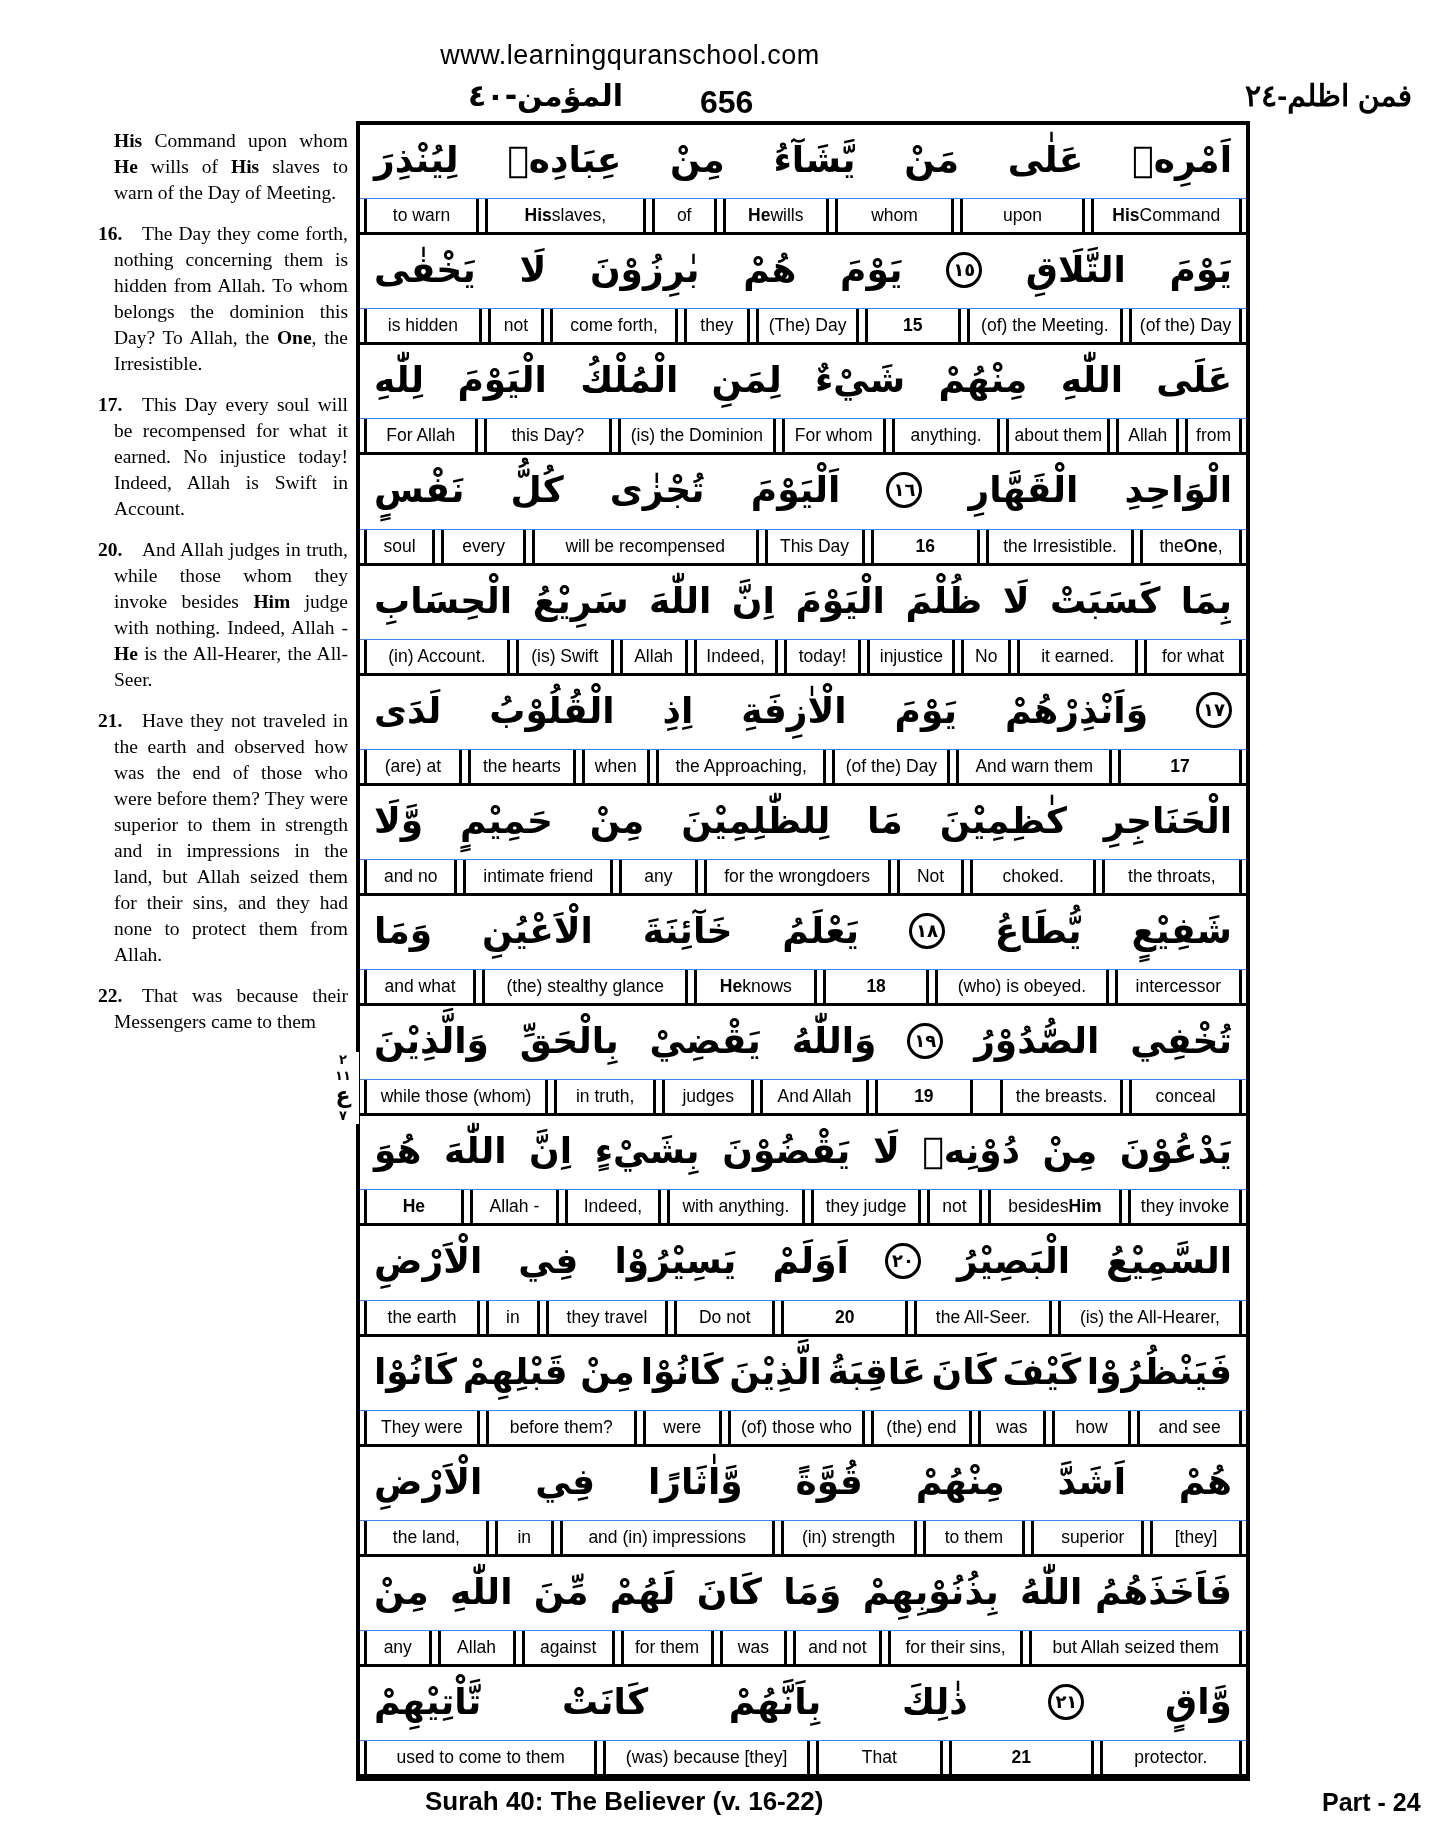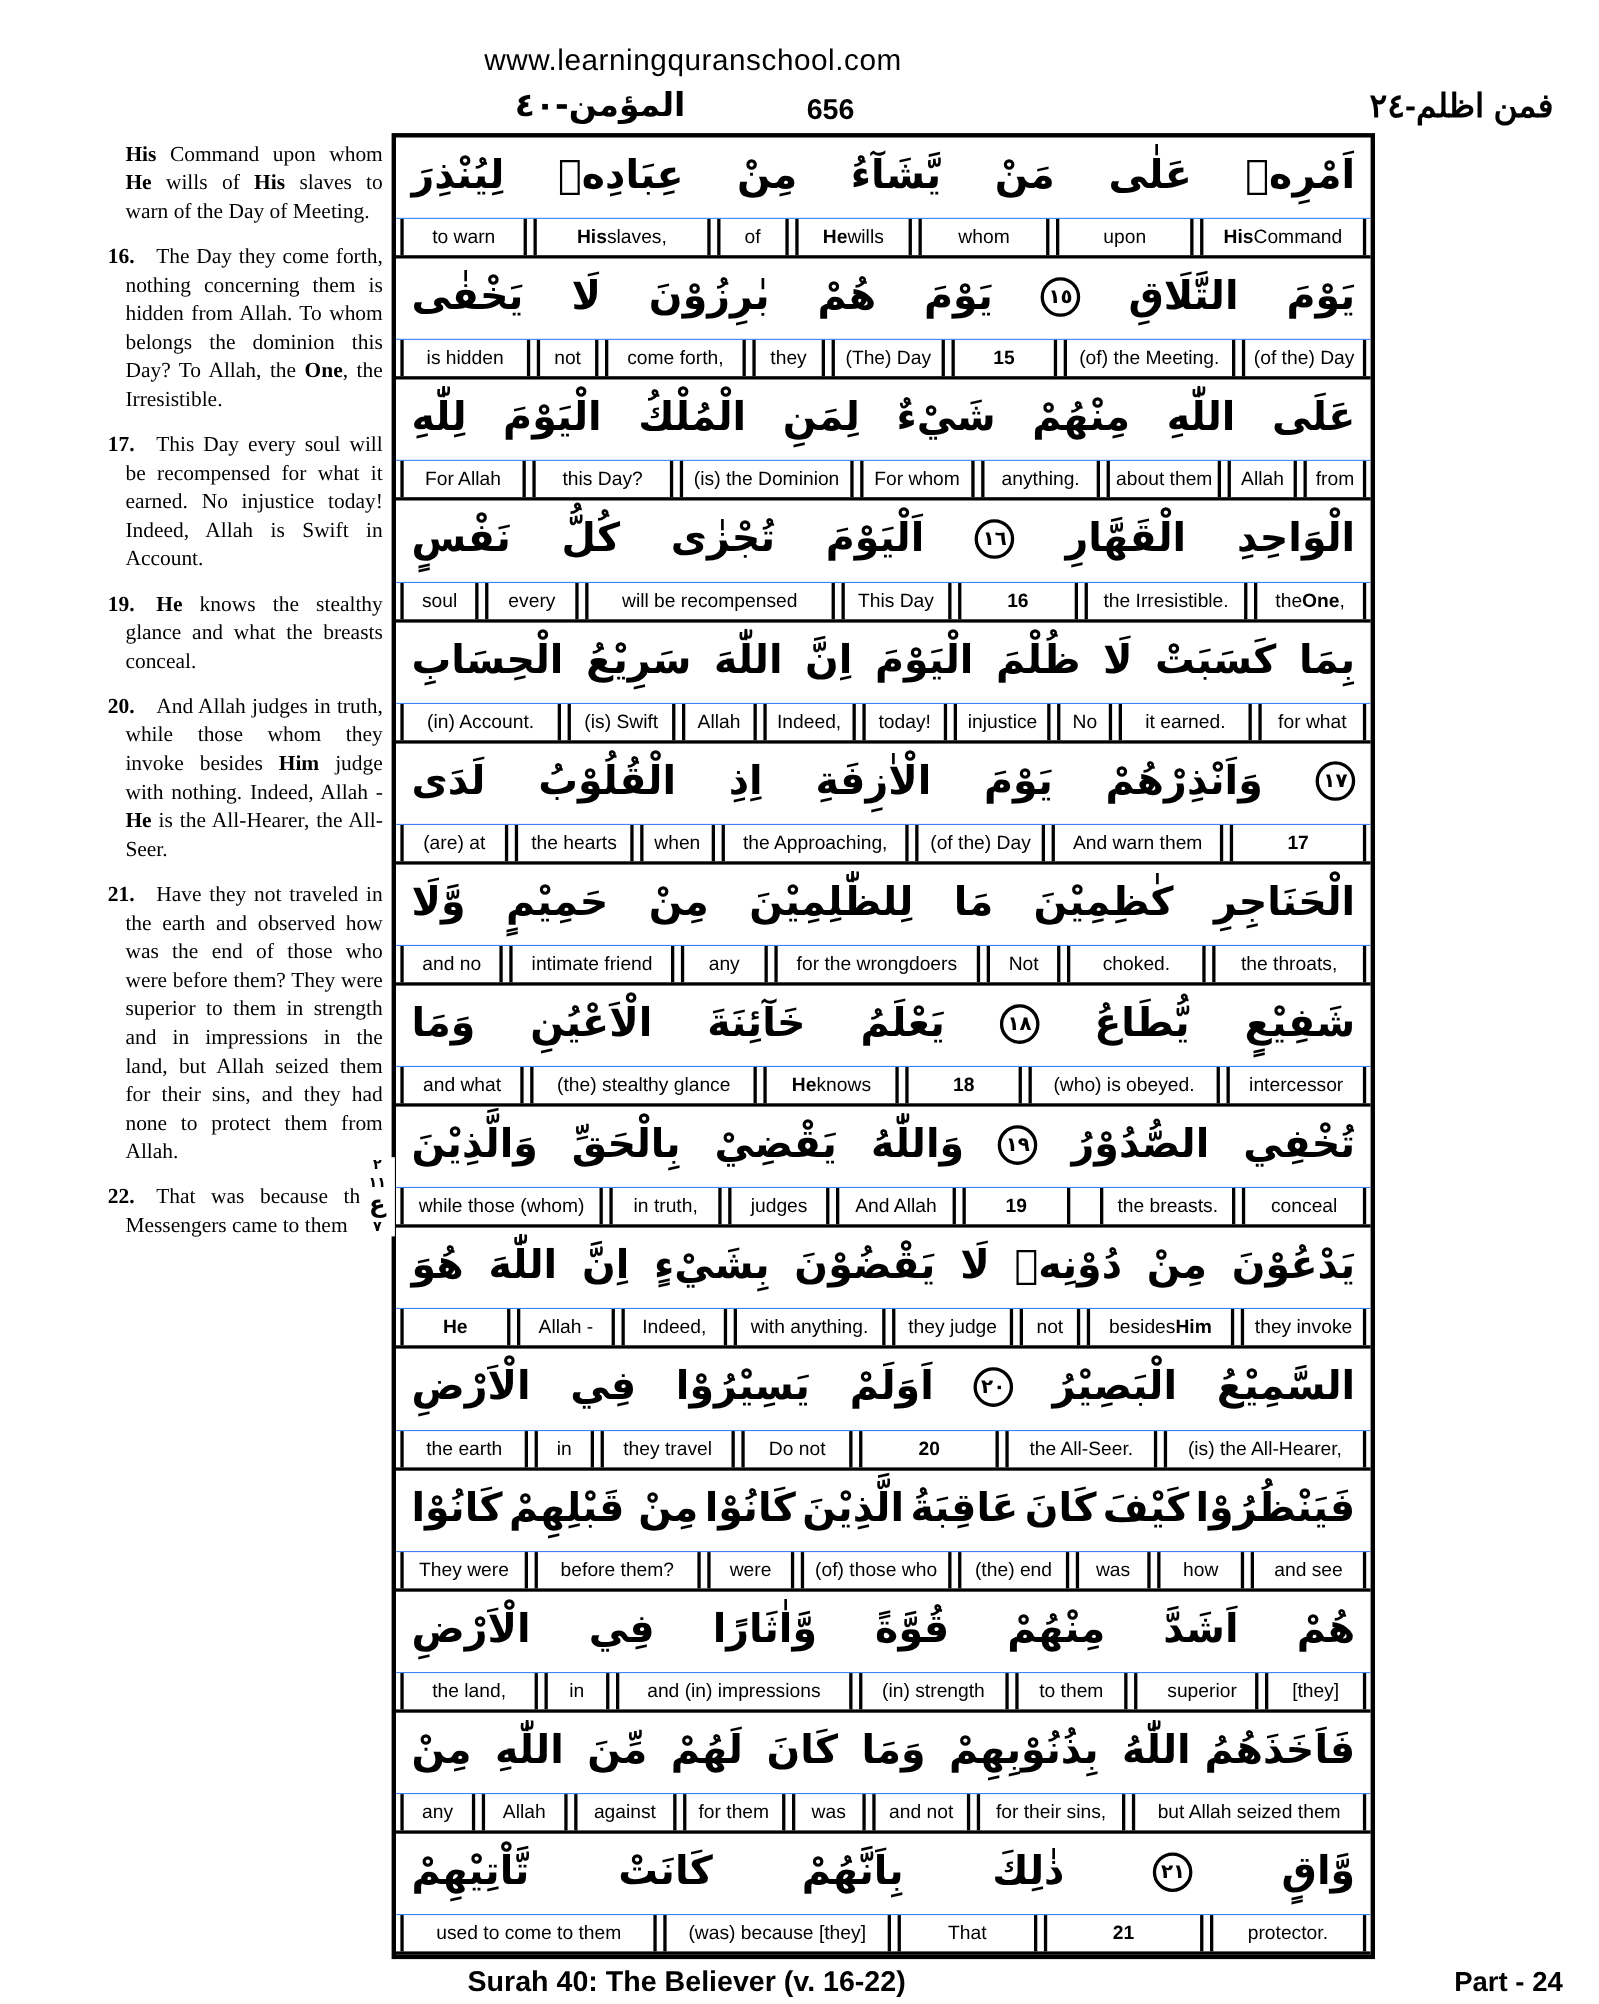--- a/index.html
+++ b/index.html
@@ -10,22 +10,22 @@
   }
   .page { position:absolute; inset:0; }
 
   
   .url { position:absolute; left:340px; top:40px; width:580px; text-align:center;
          font-size:27px; letter-spacing:0.5px; }
   .hdr-left-ar  { position:absolute; left:468px;  top:78px; font-size:30px; font-weight:bold;
                   font-family:"DejaVu Sans", sans-serif; direction:rtl; }
   .hdr-right-ar { position:absolute; left:1245px; top:78px; font-size:30px; font-weight:bold;
                   font-family:Liberation Sans, sans-serif; direction:rtl; }
-  .page-num { position:absolute; left:700px; top:84px; width:110px; text-align:center;
-              font-size:26px; font-weight:bold; }
+  .page-num { position:absolute; left:700px; top:84px; width:110px; 
+              font-size:32px; font-weight:bold; }
 
   
   .sidebar { position:absolute; left:98px; top:128px; width:250px;
              font-family:"Liberation Serif", serif; font-size:19.5px; line-height:26px;
              text-align:justify; }
   .side-para { margin:0 0 15px 0; padding-left:16px; }
   .side-para.numbered { text-indent:-16px; }
   .pnum { font-weight:bold; display:inline-block; min-width:44px; text-indent:0; }
   .b { font-weight:bold; }
 
@@ -64,21 +64,20 @@
 
   <div class="url">www.learningquranschool.com</div>
   <div class="hdr-left-ar">المؤمن-٤٠</div>
   <div class="page-num">656</div>
   <div class="hdr-right-ar">فمن اظلم-٢٤</div>
 
   <div class="sidebar" id="sidebar">
       <p class="side-para"><span class="b">His</span><span> Command upon whom </span><span class="b">He</span><span> wills of </span><span class="b">His</span><span> slaves to warn of the Day of Meeting.</span></p>
       <p class="side-para numbered"><span class="pnum">16.</span><span>The Day they come forth, nothing concerning them is hidden from Allah. To whom belongs the dominion this Day? To Allah, the </span><span class="b">One</span><span>, the Irresistible.</span></p>
       <p class="side-para numbered"><span class="pnum">17.</span><span>This Day every soul will be recompensed for what it earned. No injustice today! Indeed, Allah is Swift in Account.</span></p>
-      <p class="side-para numbered"><span class="pnum">19.</span><span class="b">He</span><span> knows the stealthy glance and what the breasts conceal.</span></p>
       <p class="side-para numbered"><span class="pnum">20.</span><span>And Allah judges in truth, while those whom they invoke besides </span><span class="b">Him</span><span> judge with nothing. Indeed, Allah - </span><span class="b">He</span><span> is the All-Hearer, the All-Seer.</span></p>
       <p class="side-para numbered"><span class="pnum">21.</span><span>Have they not traveled in the earth and observed how was the end of those who were before them? They were superior to them in strength and in impressions in the land, but Allah seized them for their sins, and they had none to protect them from Allah.</span></p>
       <p class="side-para numbered"><span class="pnum">22.</span><span>That was because their Messengers came to them</span></p>
     </div>
 
   <div class="ruku" id="ruku">
       <span>٢</span>
       <span>١١</span>
       <span class="ain">ع</span>
       <span>٧</span>

